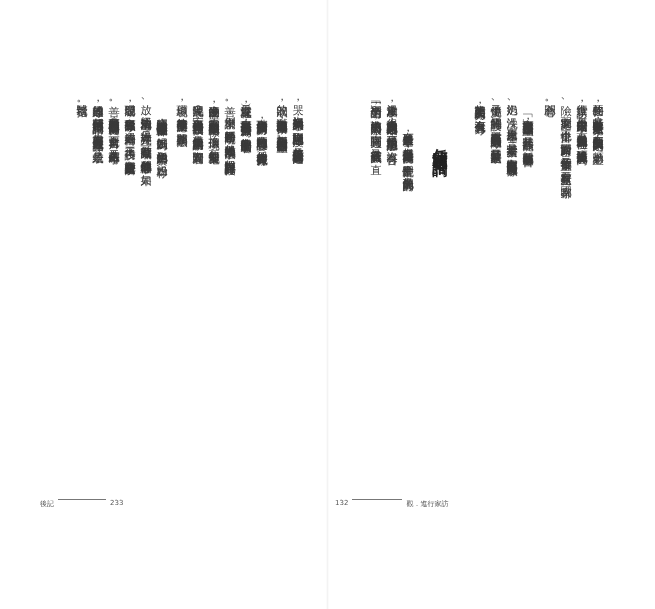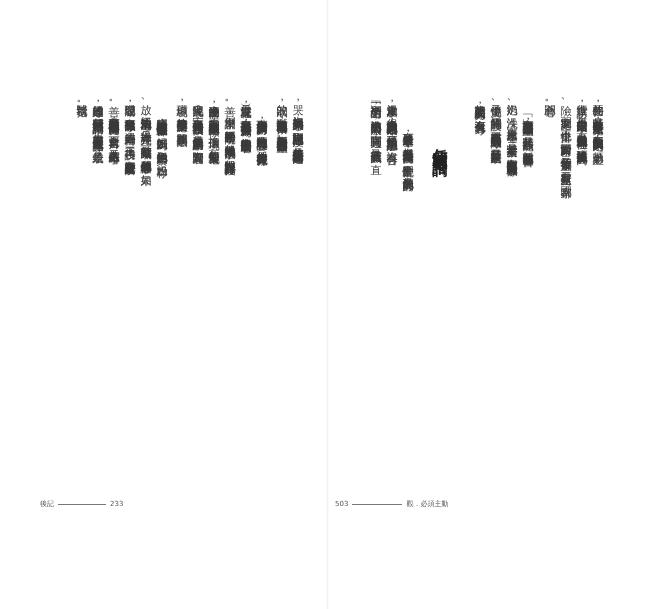--- a/index.html
+++ b/index.html
@@ -13,21 +13,21 @@
       white-space:nowrap; color:#3a3a3a;
     }
     .heading {
       position:absolute; top:136px;
       writing-mode: vertical-rl; text-orientation: upright;
       font-size:15px; font-weight:bold; letter-spacing:2px; color:#222;
       white-space:nowrap;
     }
     .footer {
       position:absolute; top:499px; font-size:7px; color:#555;
-      display:flex; align-items:center; gap:4px;
+      display:flex; align-items:flex-start; gap:4px;
       font-family:"DejaVu Sans", "Liberation Sans", sans-serif;
     }
     .footer .rule { display:inline-block; height:1px; background:#777; }
     .gutter { position:absolute; left:326px; top:0; width:3px; height:609px;
       background:linear-gradient(to right,#fff,#f3f3f3,#fff); }
   </style>
 </head>
 <body>
 
 <div class="spread">
@@ -44,23 +44,23 @@
     <div class="col" style="left:488px">子燒燙傷、觸電的擺設，或嬰兒床有沒有容易跌落的縫隙；其三是「了解家庭狀況」，</div>
     <div class="col" style="left:472px">比如誰是主要照顧人力，有沒有替代人力等。</div>
 
     <div class="heading" style="left:430px">任何問題都可諮詢</div>
 
     <div class="col" style="left:400px; top:124px">有些項目看來很基本，但新手父母就是可能會搞錯，會手忙腳亂，像是泡配方奶的</div>
     <div class="col" style="left:384px">溫度和水量，很多人說常會忘記奶粉舀到第幾匙，或是舀奶粉後忘記加一下，沒有符合</div>
     <div class="col" style="left:368px">所謂「一平勺」的量，導致泡出來的奶太濃，寶寶喝到吐；又或者寶寶肚子餓，一直</div>
 
     <div class="footer" style="left:335px">
-      <span>503</span>
+      <span>132</span>
       <span class="rule" style="width:50px"></span>
-      <span>觀．必須主動</span>
+      <span>觀．進行家訪</span>
     </div>
   </div>
 
   <div>
     <div class="col" style="left:290px">哭，泡好奶就急匆匆要餵，忘記降到適口的溫度，這些都是兒少保護工作現場實際遇過</div>
     <div class="col" style="left:274px">的狀況，所以「育兒指導」的現場觀察項目，對新生兒是否能得到適當的照顧很重要。</div>
 
     <div class="col" style="left:254px; top:110px">瑞士育兒指導所需的家訪人力，來自社區的專科護理師、合格的居家托育人員（保</div>
     <div class="col" style="left:238px">母）或資深社工，育兒指導員若發現任何不安全照顧行為，會手把手的協助照顧者改</div>
     <div class="col" style="left:222px">善。舉例來說，新手爸媽在醫院時，雖然學過洗澡的手法，但醫院內有設計得比較好、</div>

